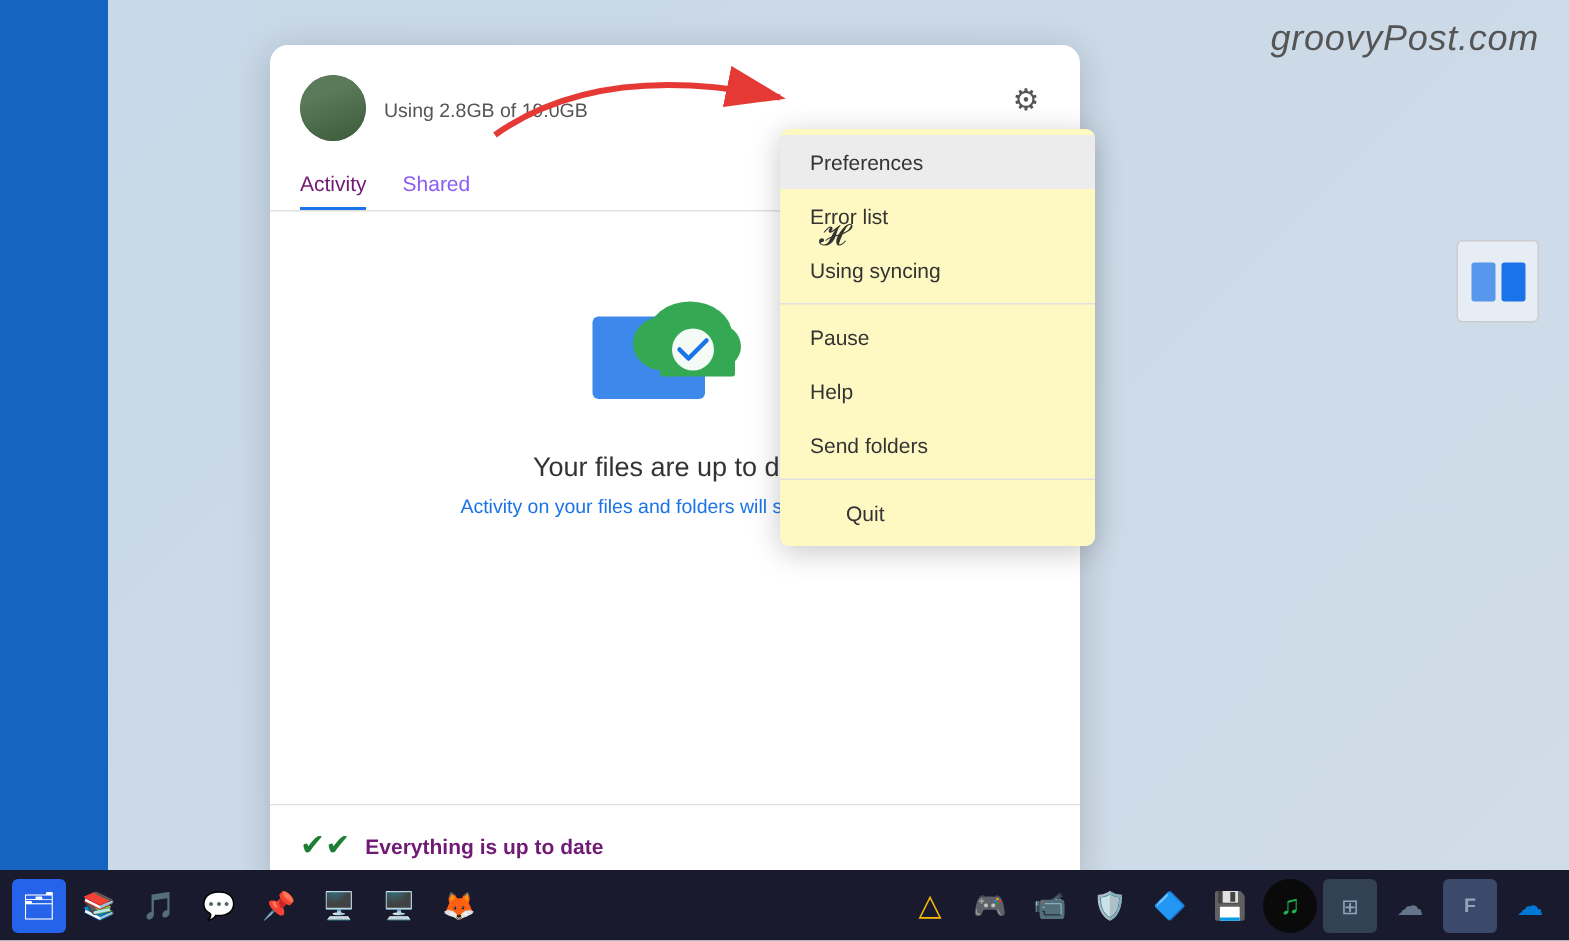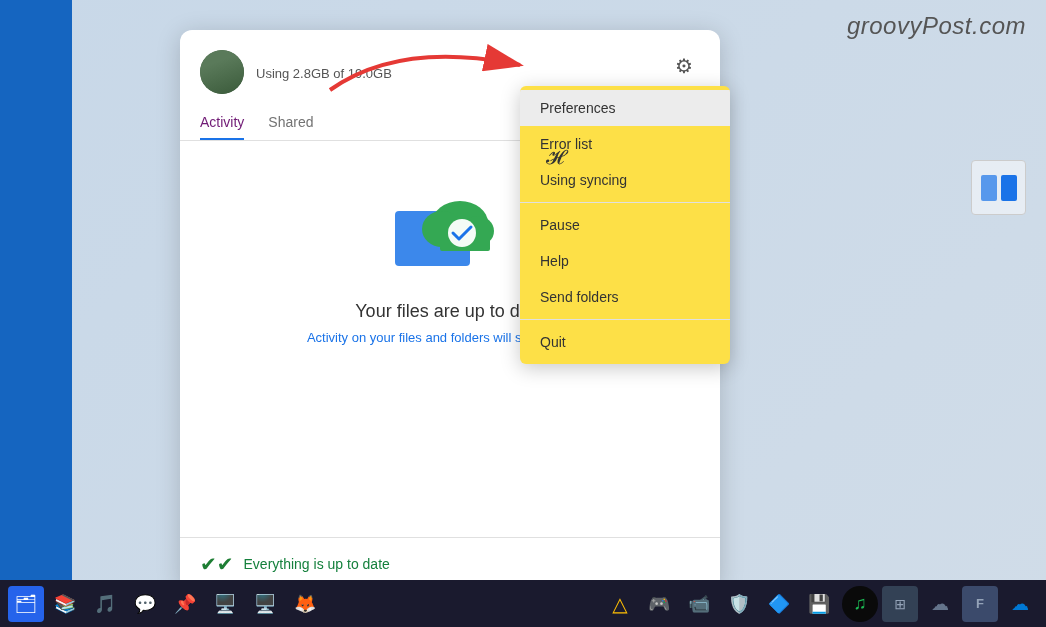--- a/index.html
+++ b/index.html
@@ -112,21 +112,21 @@
     .tabs {
       display: flex;
       border-bottom: 1px solid #e0e0e0;
       padding: 0 20px;
       gap: 24px;
     }
 
     .tab {
       padding: 10px 0 8px 0;
       font-size: 14px;
-      color: #737373;
+      color: #8b5cf6;
       cursor: pointer;
       border-bottom: 2px solid transparent;
       font-weight: 500;
     }
 
     .tab.active {
       color: #701a75;
       border-bottom: 2px solid #1a73e8;
     }
 
@@ -174,44 +174,45 @@
       background: #fff;
     }
 
     .check-icon {
       color: #1e7e34;
       font-size: 20px;
     }
 
     .footer-text {
       font-size: 14px;
-      font-weight: 400;
-      color: #15803d;
+      font-weight: 700;
+      color: #701a75;
     }
 
     
     .dropdown-menu {
       position: absolute;
       top: 56px;
       right: -10px;
       width: 210px;
-      background: #fde047;
+      background: #fef9c3;
       border-radius: 6px;
       box-shadow: 0 4px 20px rgba(0,0,0,0.22);
       z-index: 100;
       overflow: hidden;
     }
 
     .menu-section {
       padding: 4px 0;
       border-bottom: 1px solid #e0e0e0;
     }
 
     .menu-section:last-child {
       border-bottom: none;
+      margin-left: 24px;
     }
 
     .menu-item {
       display: block;
       width: 100%;
       padding: 10px 20px;
       font-size: 14px;
       color: #333;
       background: transparent;
       border: none;

